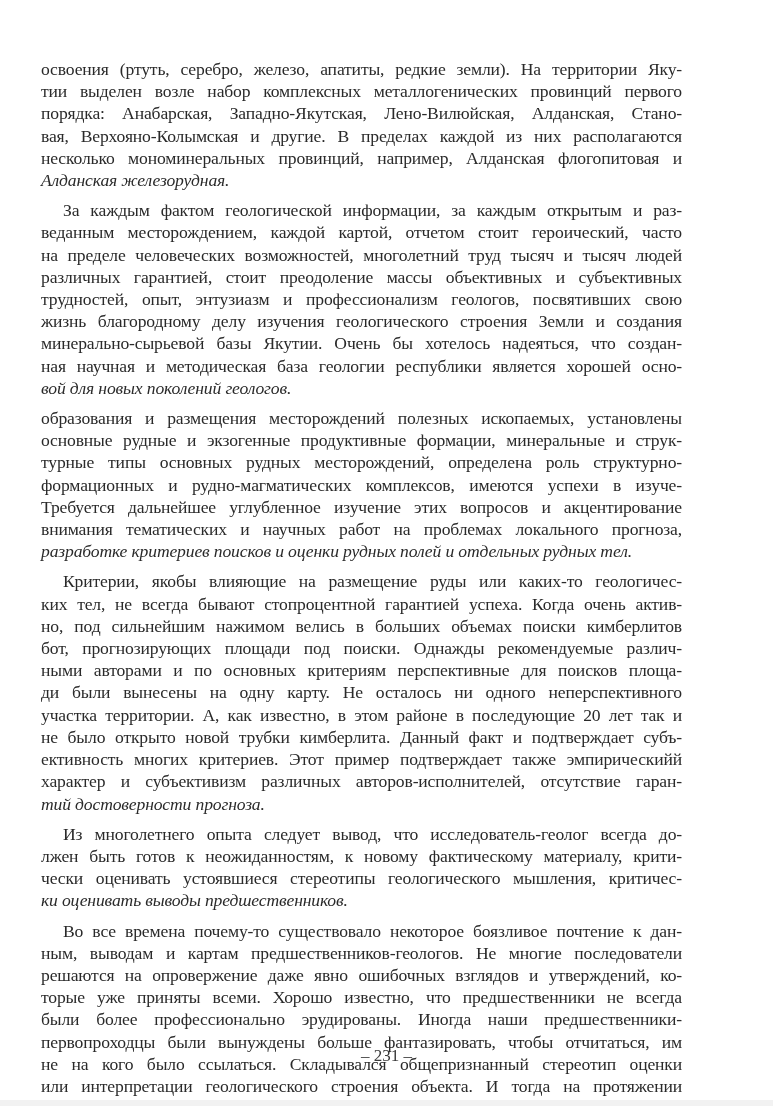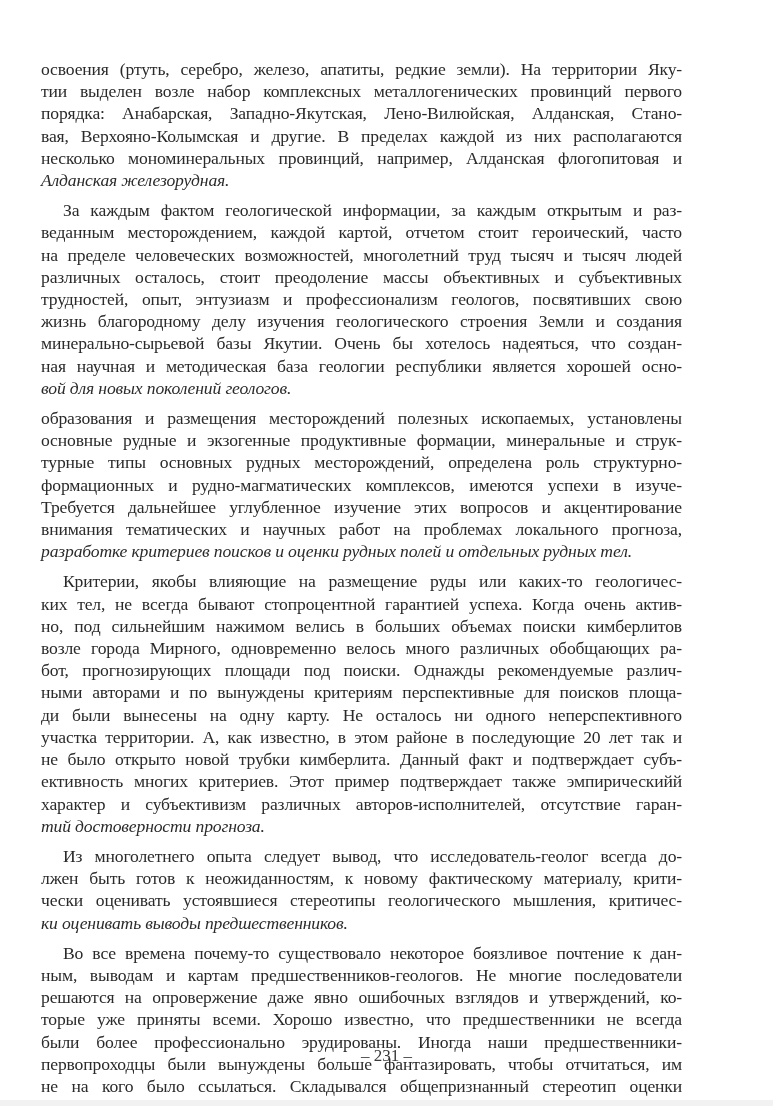--- a/index.html
+++ b/index.html
@@ -30,43 +30,42 @@
       <span class="line">тии выделен возле набор комплексных металлогенических провинций первого</span>
       <span class="line">порядка: Анабарская, Западно-Якутская, Лено-Вилюйская, Алданская, Стано-</span>
       <span class="line">вая, Верхояно-Колымская и другие. В пределах каждой из них располагаются</span>
       <span class="line">несколько мономинеральных провинций, например, Алданская флогопитовая и</span>
       <span class="line last">Алданская железорудная.</span>
     </p>
     <p>
       <span class="line" style="text-indent: 22px;">За каждым фактом геологической информации, за каждым открытым и раз-</span>
       <span class="line">веданным месторождением, каждой картой, отчетом стоит героический, часто</span>
       <span class="line">на пределе человеческих возможностей, многолетний труд тысяч и тысяч людей</span>
-      <span class="line">различных осталось, стоит преодоление массы объективных и субъективных</span>
+      <span class="line">различных гарантией, стоит преодоление массы объективных и субъективных</span>
       <span class="line">трудностей, опыт, энтузиазм и профессионализм геологов, посвятивших свою</span>
       <span class="line">жизнь благородному делу изучения геологического строения Земли и создания</span>
       <span class="line">минерально-сырьевой базы Якутии. Очень бы хотелось надеяться, что создан-</span>
       <span class="line">ная научная и методическая база геологии республики является хорошей осно-</span>
       <span class="line last">вой для новых поколений геологов.</span>
     </p>
     <p>
       <span class="line">образования и размещения месторождений полезных ископаемых, установлены</span>
       <span class="line">основные рудные и экзогенные продуктивные формации, минеральные и струк-</span>
       <span class="line">турные типы основных рудных месторождений, определена роль структурно-</span>
       <span class="line">формационных и рудно-магматических комплексов, имеются успехи в изуче-</span>
       <span class="line">Требуется дальнейшее углубленное изучение этих вопросов и акцентирование</span>
       <span class="line">внимания тематических и научных работ на проблемах локального прогноза,</span>
       <span class="line last">разработке критериев поисков и оценки рудных полей и отдельных рудных тел.</span>
     </p>
     <p>
       <span class="line" style="text-indent: 22px;">Критерии, якобы влияющие на размещение руды или каких-то геологичес-</span>
       <span class="line">ких тел, не всегда бывают стопроцентной гарантией успеха. Когда очень актив-</span>
       <span class="line">но, под сильнейшим нажимом велись в больших объемах поиски кимберлитов</span>
-      <span class="line">возле города Мирного, одновременно велось много различных обобщающих ра-</span>
       <span class="line">бот, прогнозирующих площади под поиски. Однажды рекомендуемые различ-</span>
-      <span class="line">ными авторами и по вынуждены критериям перспективные для поисков площа-</span>
+      <span class="line">ными авторами и по основных критериям перспективные для поисков площа-</span>
       <span class="line">ди были вынесены на одну карту. Не осталось ни одного неперспективного</span>
       <span class="line">участка территории. А, как известно, в этом районе в последующие 20 лет так и</span>
       <span class="line">не было открыто новой трубки кимберлита. Данный факт и подтверждает субъ-</span>
       <span class="line">ективность многих критериев. Этот пример подтверждает также эмпирическийй</span>
       <span class="line">характер и субъективизм различных авторов-исполнителей, отсутствие гаран-</span>
       <span class="line last">тий достоверности прогноза.</span>
     </p>
     <p>
       <span class="line" style="text-indent: 22px;">Из многолетнего опыта следует вывод, что исследователь-геолог всегда до-</span>
       <span class="line">лжен быть готов к неожиданностям, к новому фактическому материалу, крити-</span>

